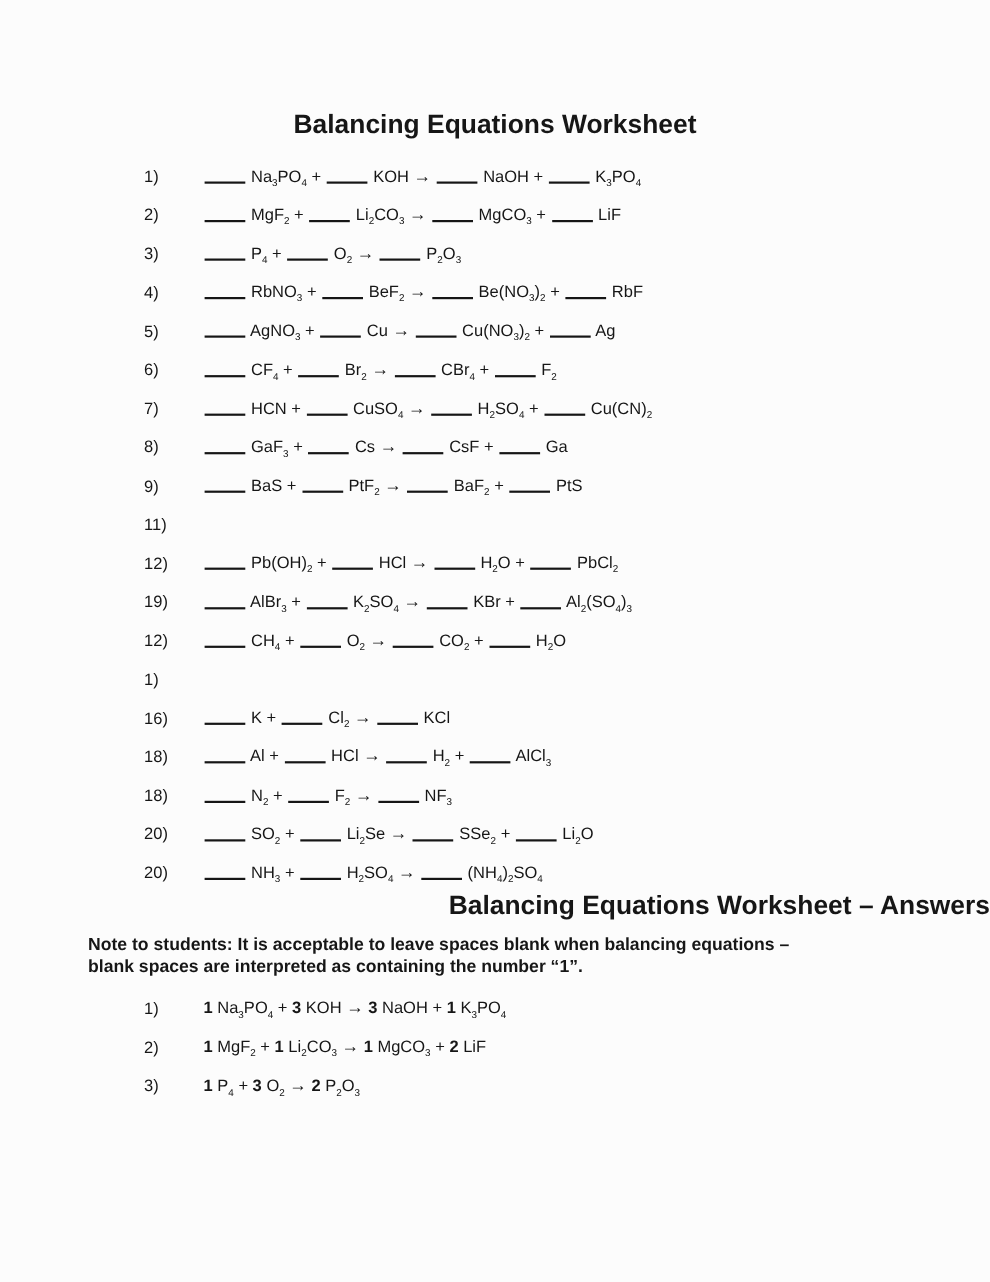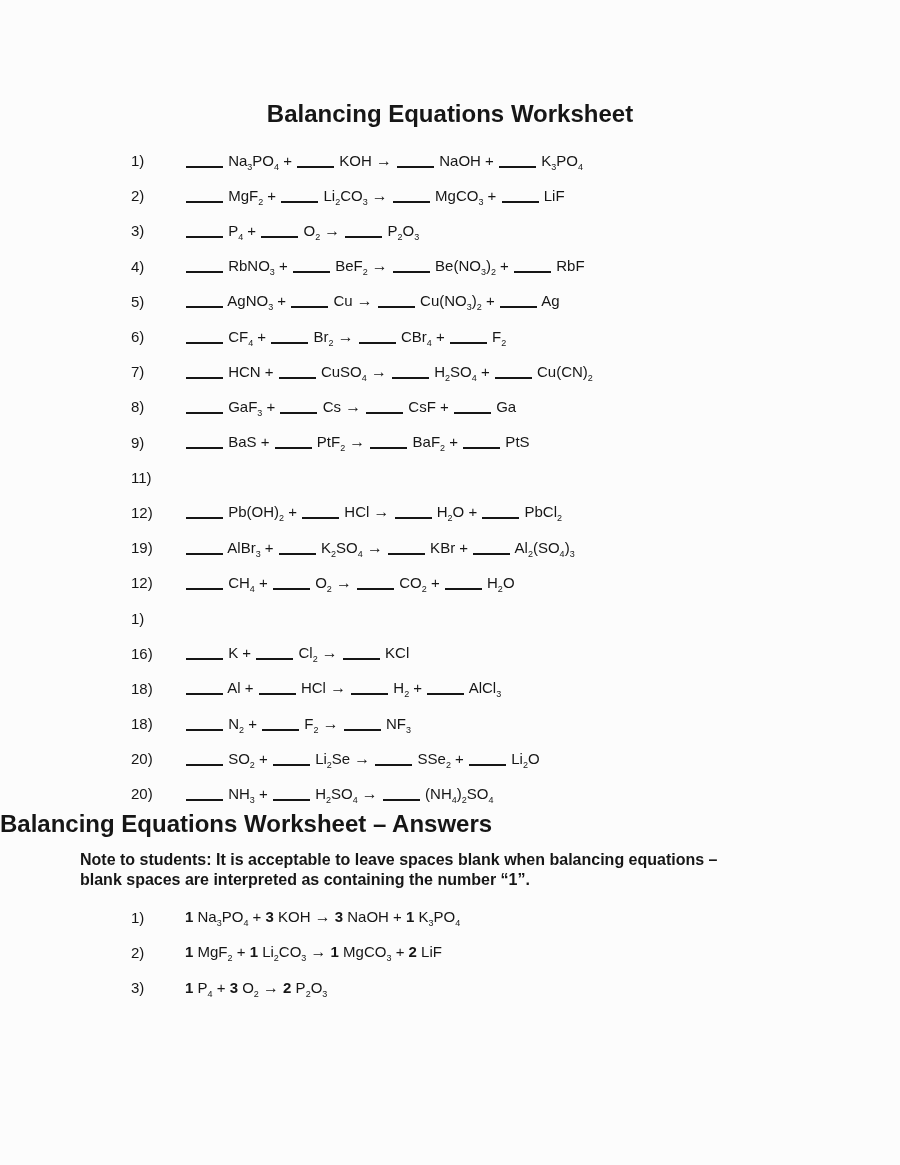--- a/index.html
+++ b/index.html
@@ -39,21 +39,21 @@
     background: #161616;
     vertical-align: -2px;
     margin: 0 1px;
   }
   .arr { font-weight: 600; font-size: 1.06em; }
   .answers-title {
     margin: -2px 0 0 0;
     line-height: 28px;
     font-size: 24px;
     font-weight: bold;
-    text-align: left;
+    text-align: right;
   }
   .note {
     margin: 12px 0 0 80px;
     width: 650px;
     font-size: 16px;
     font-weight: bold;
     line-height: 20px;
   }
   .answers-list { margin-top: 10px; }
 </style>

